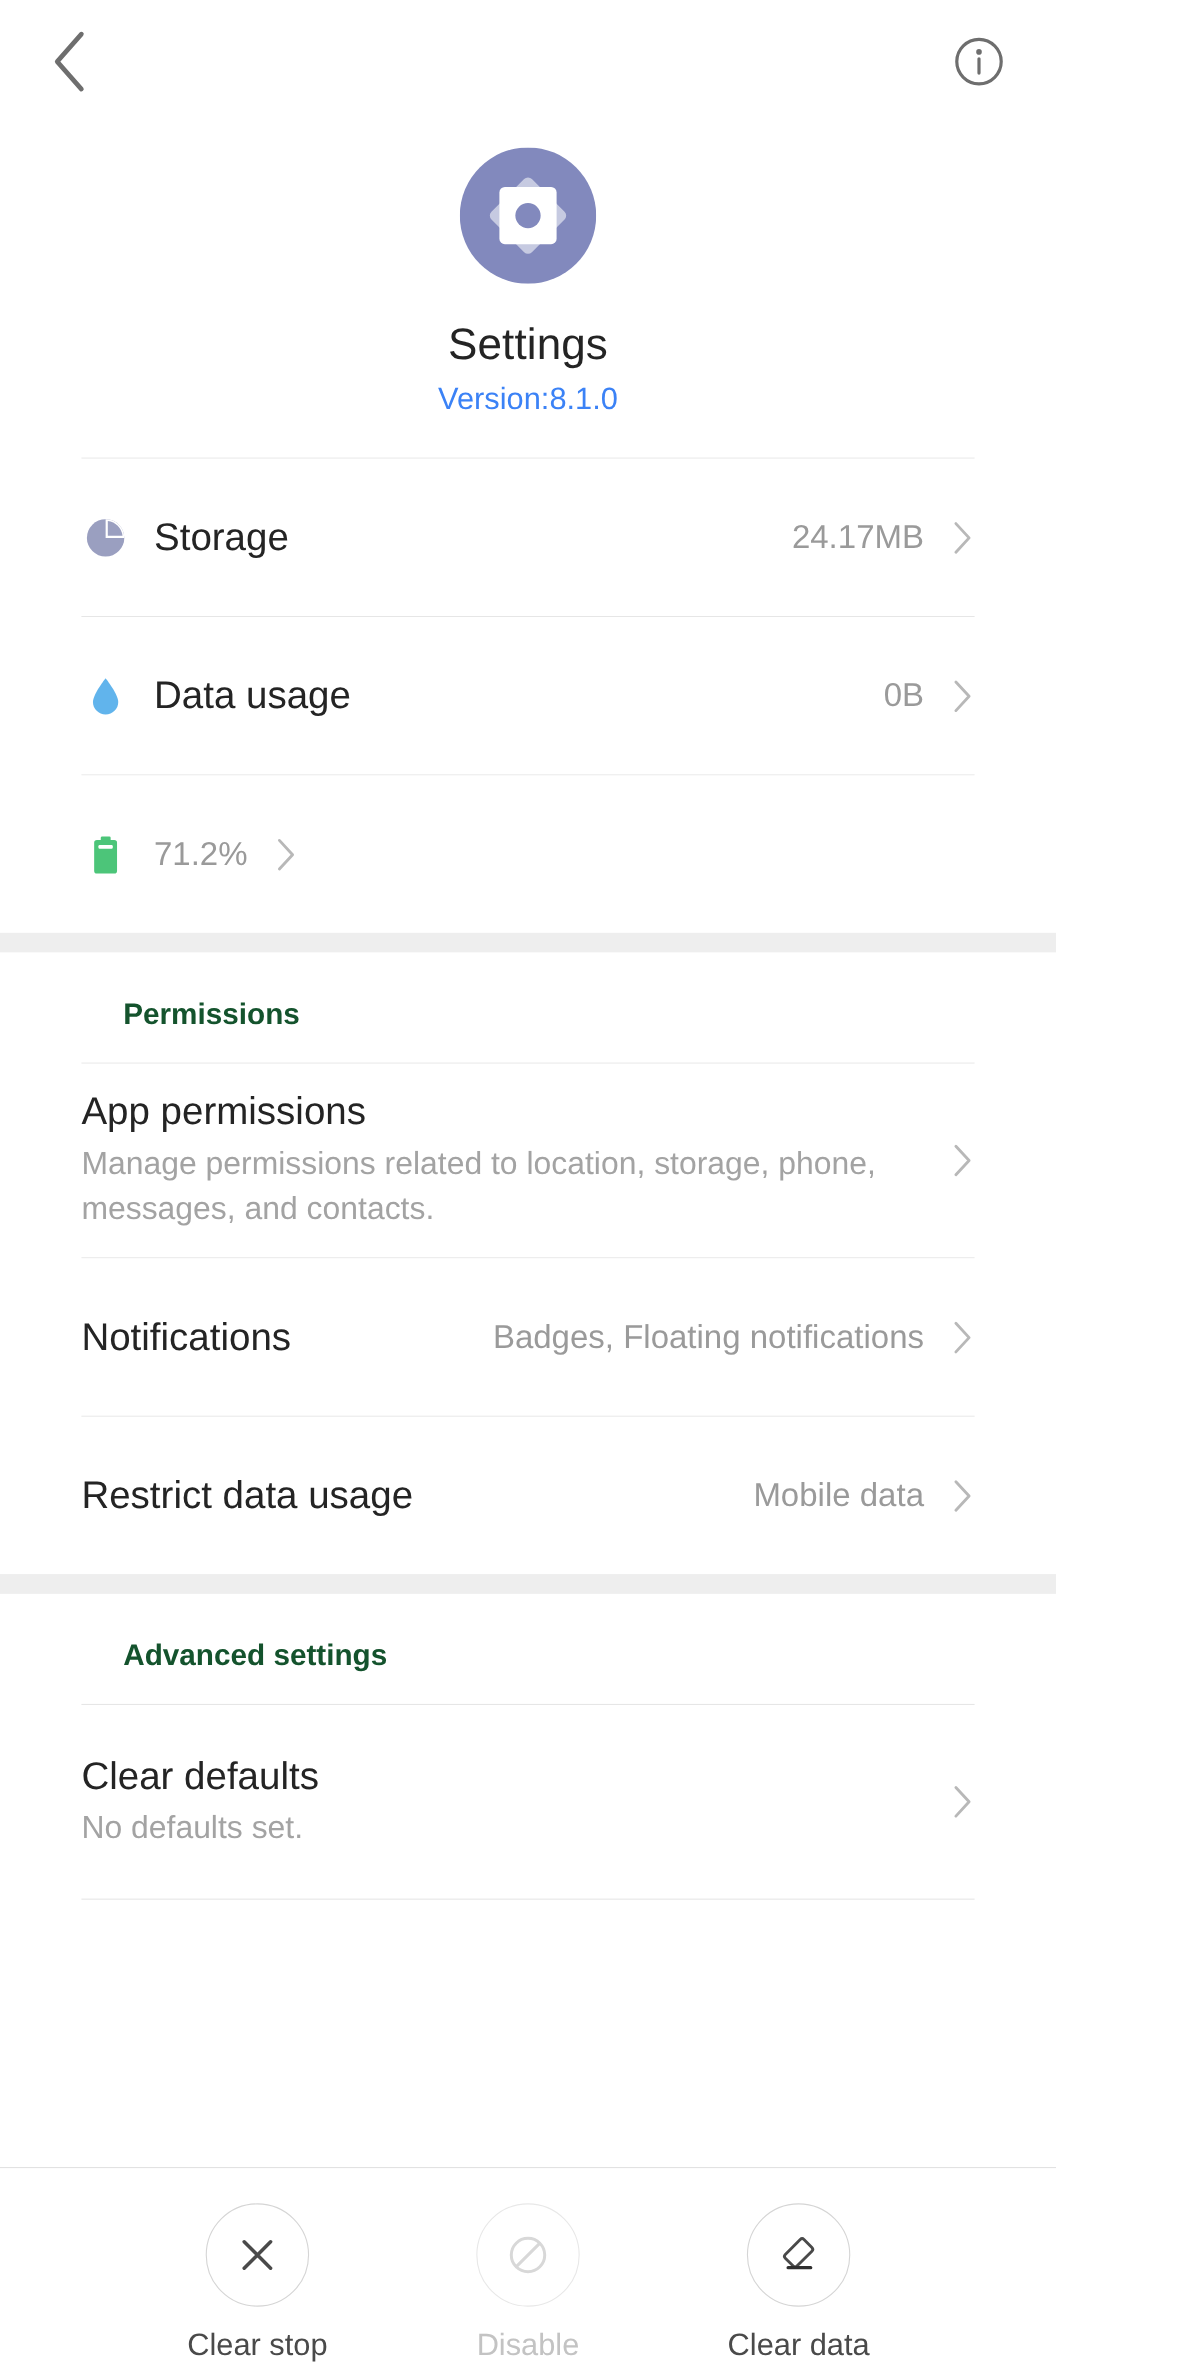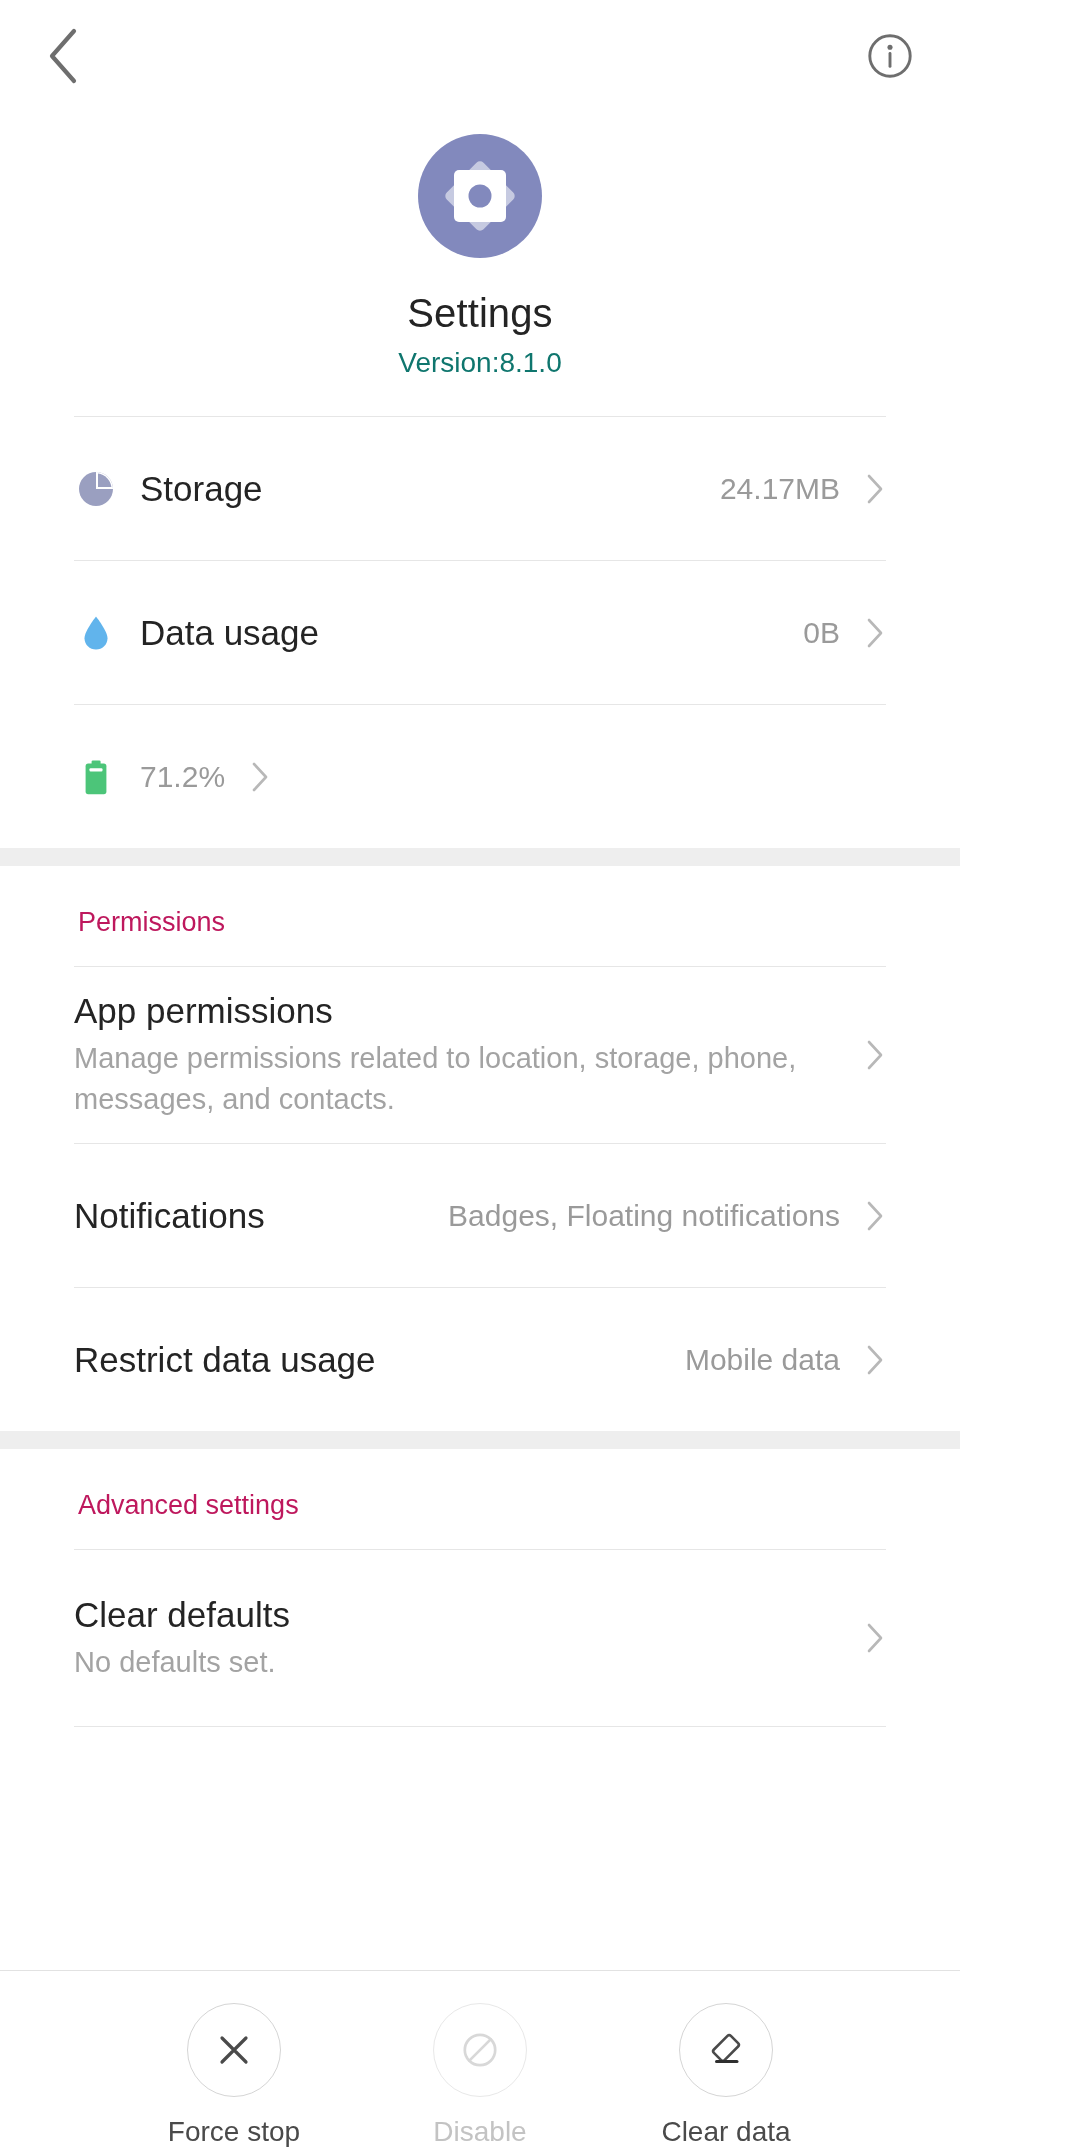--- a/index.html
+++ b/index.html
@@ -76,46 +76,46 @@
     font-size: 40px;
     line-height: 46px;
     color: #242424;
     font-weight: 400;
     letter-spacing: 0.1px;
   }
   .app-version {
     margin-top: 10px;
     font-size: 28px;
     line-height: 34px;
-    color: #0f766e;
+    color: #3b82f6;
     font-weight: 400;
   }
 
   
   .section { background: #ffffff; }
 
   .divider {
     height: 1px;
     background: #e6e6e6;
     margin-left: 74px;
     margin-right: 74px;
   }
 
   .band {
     height: 18px;
     background: #eeeeee;
     flex: 0 0 18px;
   }
 
   .section-label {
-    padding: 40px 74px 28px 78px;
+    padding: 40px 74px 28px 112px;
     font-size: 27px;
     line-height: 32px;
-    color: #be185d;
-    font-weight: 400;
+    color: #14532d;
+    font-weight: 700;
   }
 
   .row {
     display: flex;
     align-items: center;
     min-height: 143px;
     padding: 0 74px 0 74px;
     cursor: pointer;
     background: #ffffff;
   }
@@ -398,21 +398,21 @@
   <div class="actionbar">
 
     <div class="action">
       <div class="action-circle">
         <span>
           <svg width="42" height="42" viewBox="0 0 42 42" fill="none">
             <path d="M9 9 L33 33 M33 9 L9 33" stroke="#4a4a4a" stroke-width="3.2" stroke-linecap="round"></path>
           </svg>
         </span>
       </div>
-      <div class="action-label">Force stop</div>
+      <div class="action-label">Clear stop</div>
     </div>
 
     <div class="action disabled">
       <div class="action-circle">
         <span>
           <svg width="42" height="42" viewBox="0 0 42 42" fill="none">
             <circle cx="21" cy="21" r="15.2" stroke="#d8d8d8" stroke-width="2.7"></circle>
             <path d="M10.4 31.6 L31.6 10.4" stroke="#d8d8d8" stroke-width="2.7" stroke-linecap="round"></path>
           </svg>
         </span>

